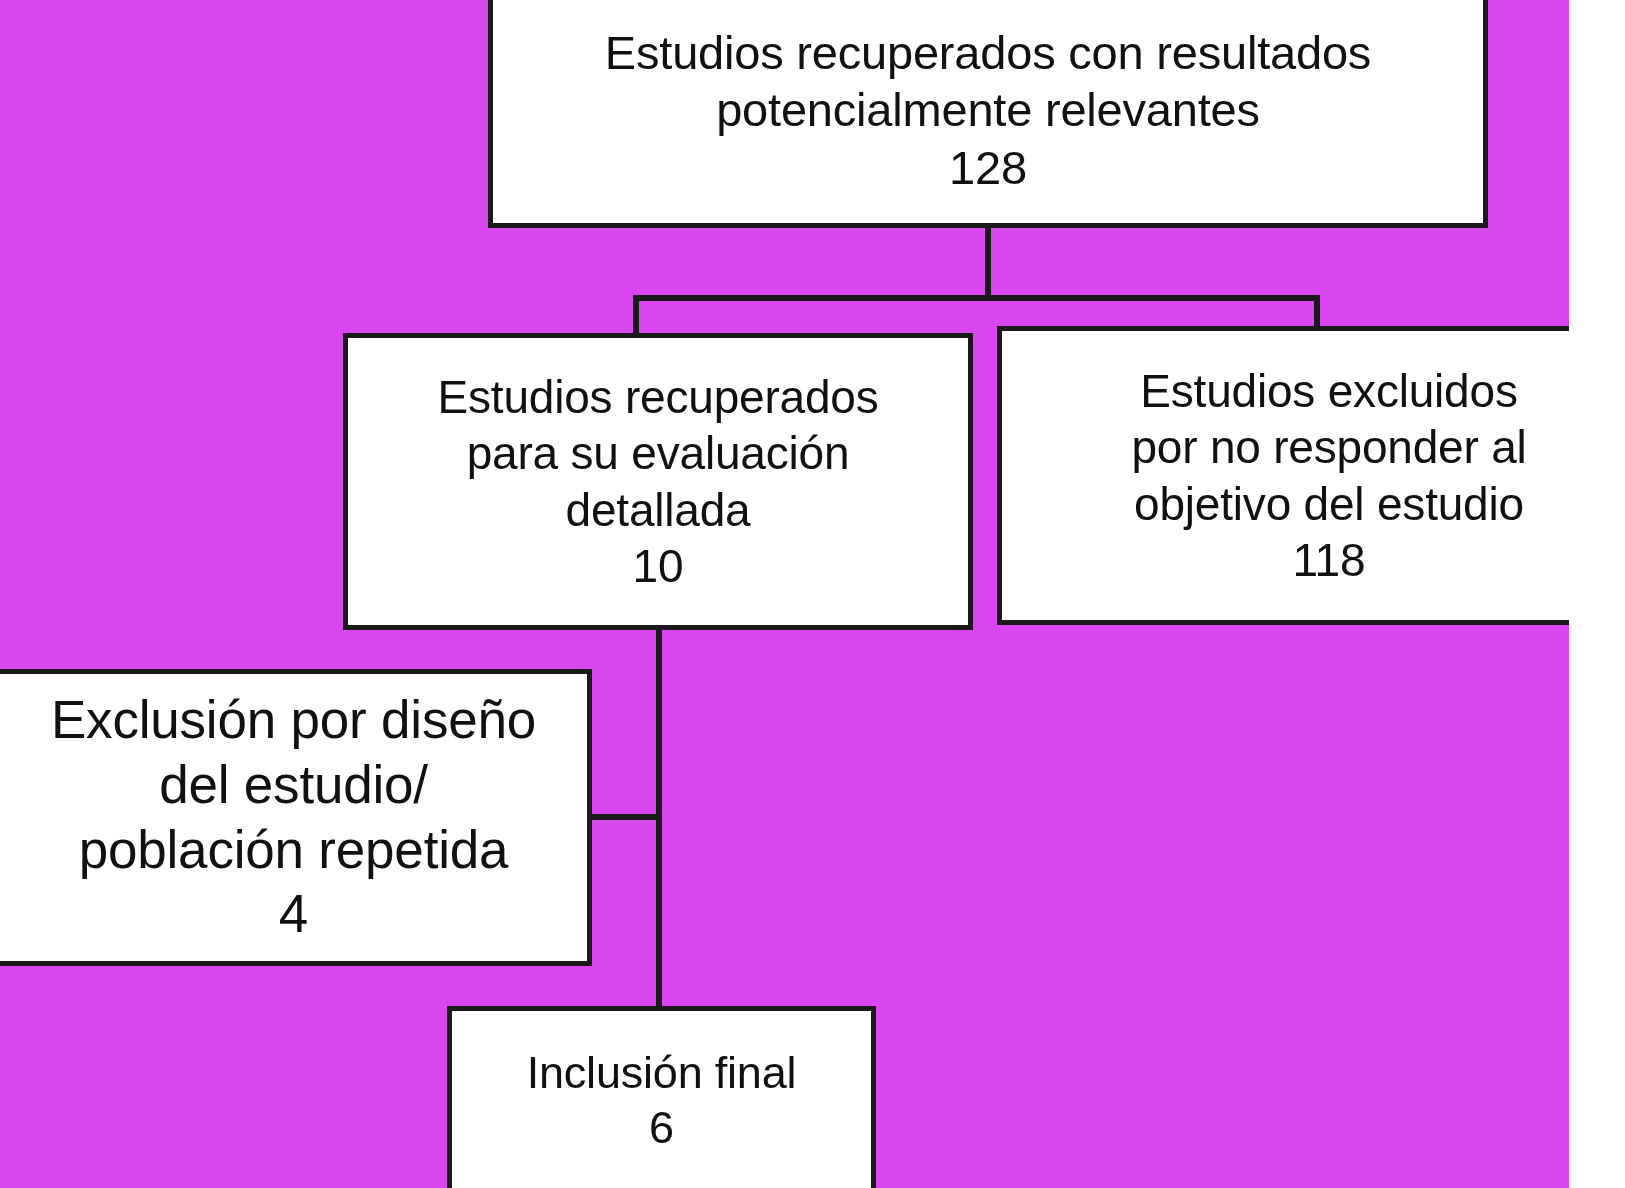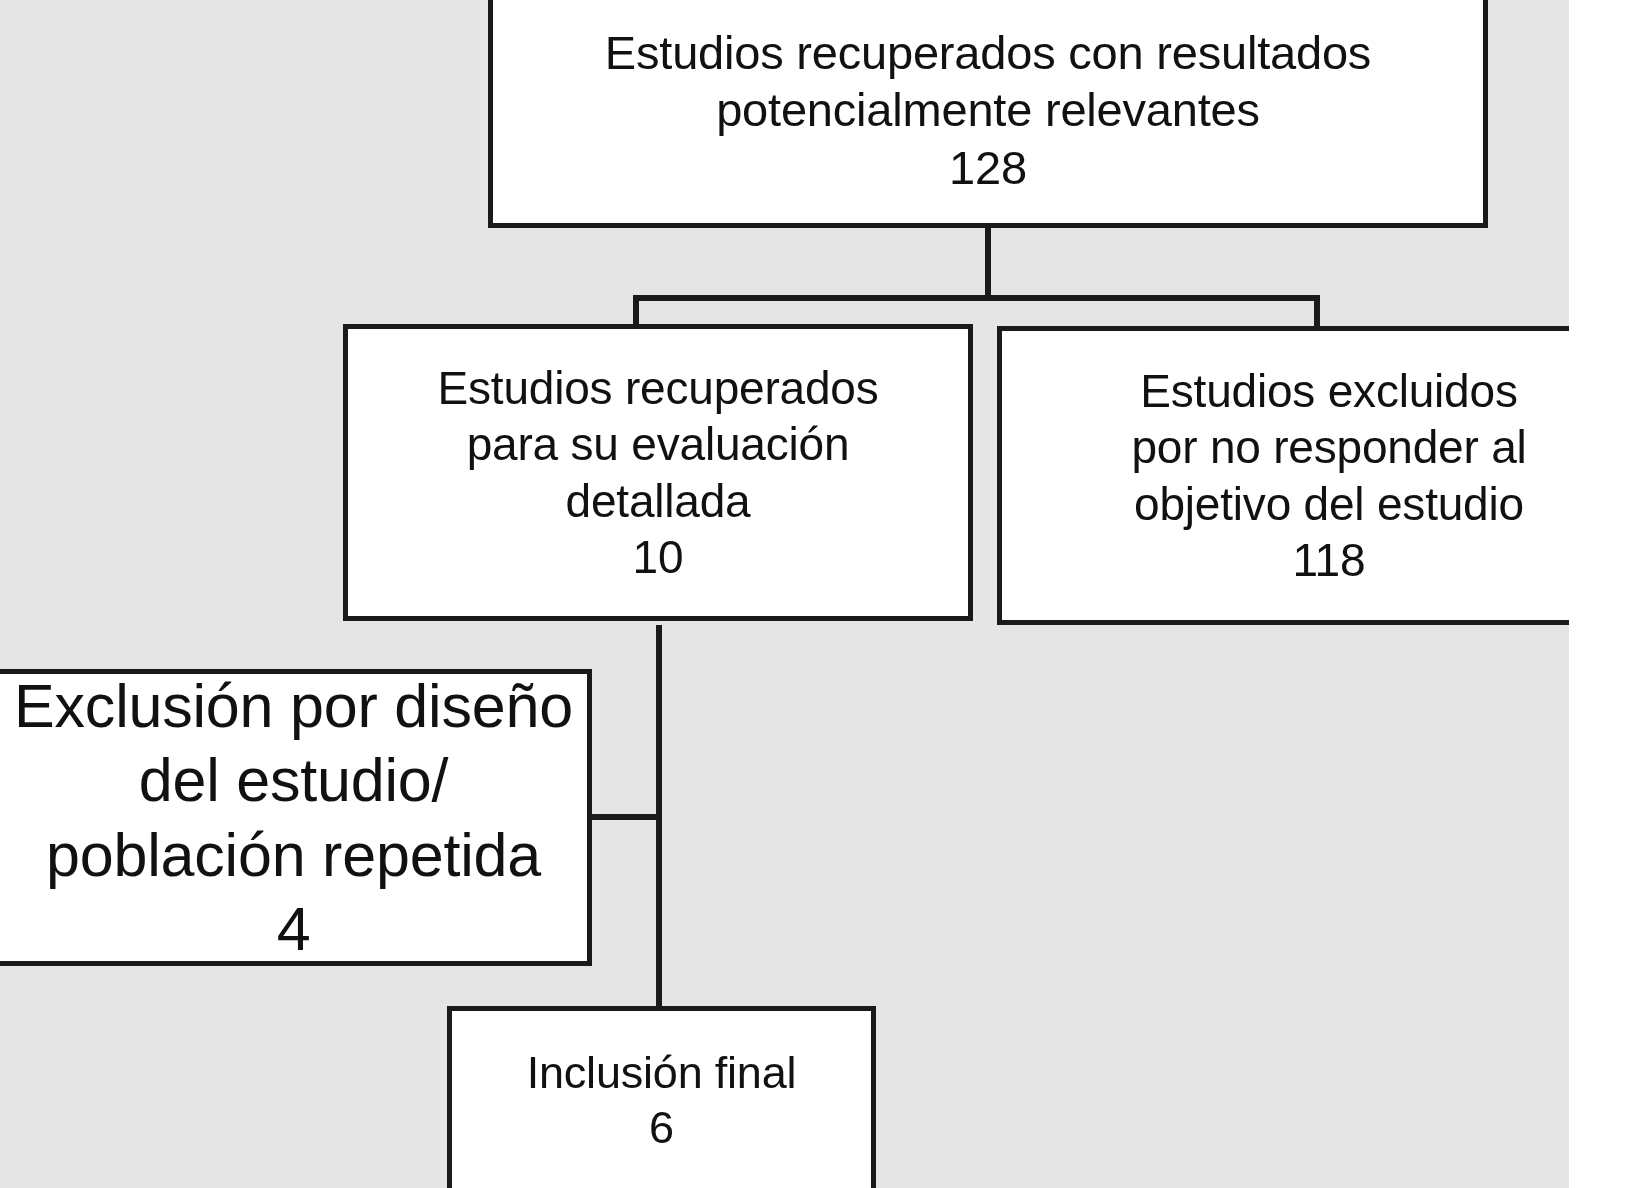--- a/index.html
+++ b/index.html
@@ -4,21 +4,21 @@
 <style>
   html, body {
     margin: 0;
     padding: 0;
     background: #ffffff;
   }
   #canvas {
     position: relative;
     width: 1569px;
     height: 1188px;
-    background: #e5e5e5;
+    background: #d946ef;
     overflow: hidden;
     font-family: "Liberation Sans", sans-serif;
   }
   .node {
     position: absolute;
     box-sizing: border-box;
     border: 5px solid #1a1a1a;
     background: #ffffff;
     display: flex;
     align-items: center;
@@ -34,29 +34,29 @@
     padding: 0 14px;
     white-space: pre-line;
   }
   .connector {
     position: absolute;
     background: #1a1a1a;
     z-index: 1;
   }
   
   #node-retrieved      { left: 488px;  top: -8px;   width: 1000px; height: 236px; }
-  #node-assessed       { left: 343px;  top: 324px;  width: 630px;  height: 297px; }
+  #node-assessed       { left: 343px;  top: 333px;  width: 630px;  height: 297px; }
   #node-excluded-obj   { left: 997px;  top: 326px;  width: 628px;  height: 299px; padding-left: 36px; }
   #node-excluded-design{ left: -5px;   top: 669px;  width: 597px;  height: 297px; }
   #node-final          { left: 447px;  top: 1006px; width: 429px;  height: 190px; }
 
   #node-retrieved .node-text      { font-size: 47px; }
   #node-assessed .node-text       { font-size: 46px; }
   #node-excluded-obj .node-text   { font-size: 46px; }
-  #node-excluded-design .node-text{ font-size: 61px; }
+  #node-excluded-design .node-text{ font-size: 53px; }
   #node-final .node-text          { font-size: 45px; }
 
   
   #conn-trunk-vertical   { left: 985px; top: 223px;  width: 6px;   height: 78px; }
   #conn-split-horizontal { left: 633px; top: 295px;  width: 687px; height: 6px; }
   #conn-branch-left      { left: 633px; top: 295px;  width: 6px;   height: 42px; }
   #conn-branch-right     { left: 1314px;top: 295px;  width: 6px;   height: 35px; }
   #conn-assessed-down    { left: 656px; top: 625px;  width: 6px;   height: 385px; }
   #conn-design-join      { left: 586px; top: 814px;  width: 76px;  height: 6px; }
 </style>

